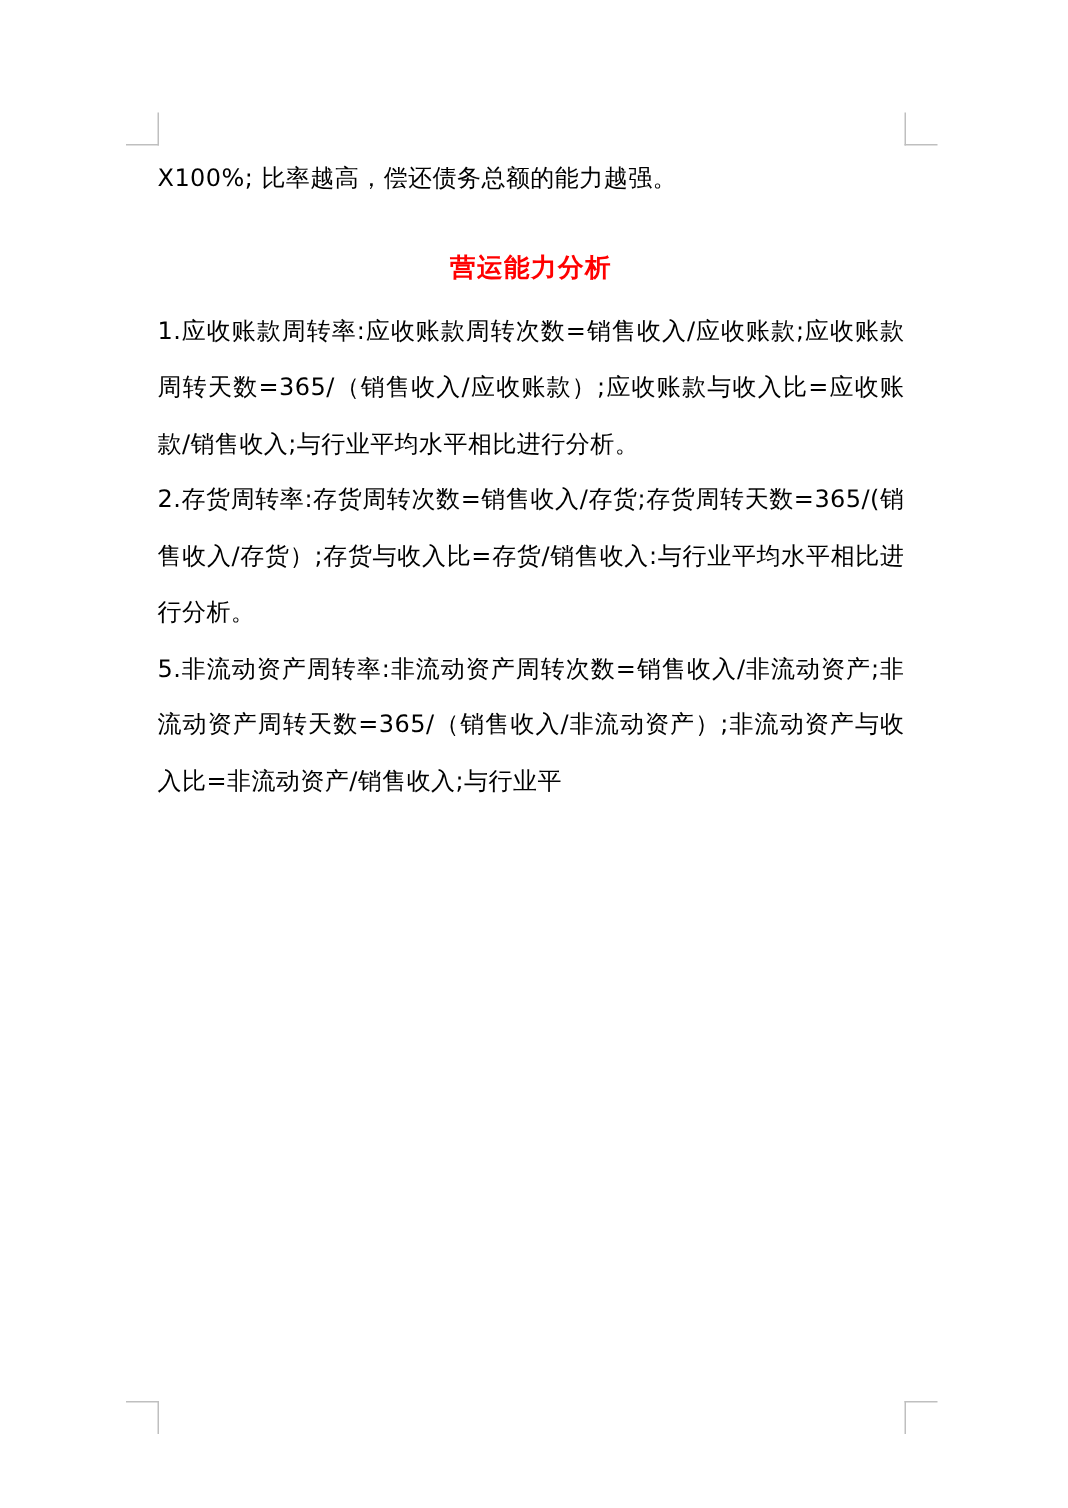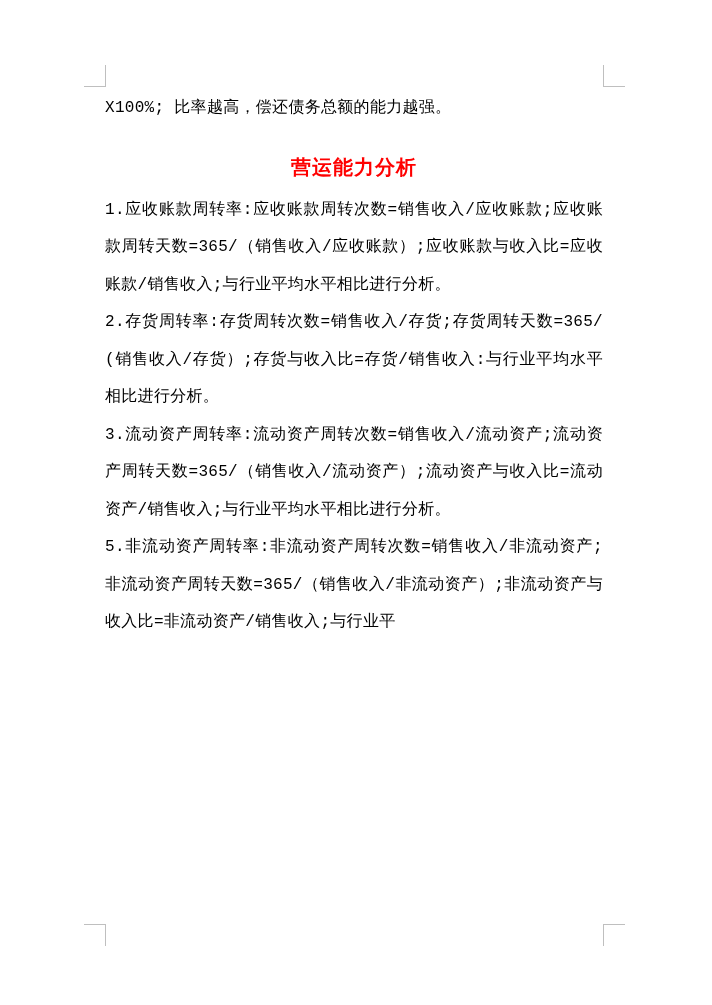--- a/index.html
+++ b/index.html
@@ -10,24 +10,23 @@
     body {
       width: 712px;
       height: 1005px;
       position: relative;
       overflow: hidden;
       font-family: "DejaVu Sans", "Liberation Sans", sans-serif;
       color: #000000;
     }
     .page {
       position: absolute;
-      left: 0; top: 2px;
+      left: 0; top: 12px;
       width: 712px; height: 848px;
       background: #ffffff;
-      font-family: Liberation Mono, monospace;
     }
     .corner {
       position: absolute;
       width: 21px;
       height: 21px;
       border-color: #bfbfbf;
       border-style: solid;
       border-width: 0;
     }
     .corner.tl { left: 84px;  top: 63px;  border-right-width: 1px; border-bottom-width: 1px; }
@@ -48,36 +47,35 @@
       text-align: justify;
       text-align-last: left;
       letter-spacing: 0.3px;
       white-space: normal;
       word-break: break-all;
     }
     .title {
       margin: 24px 0 6px 0;
       text-align: center;
       color: #ff0000;
-      font-size: 20px;
+      font-size: 17px;
       font-weight: bold;
       line-height: 34px;
       letter-spacing: 1px;
     }
   </style>
 </head>
 <body>
 
 <div class="page">
   <div class="corner tl"></div>
   <div class="corner tr"></div>
   <div class="corner bl"></div>
   <div class="corner br"></div>
 
   <div class="content">
     <p class="para">X100%; 比率越高，偿还债务总额的能力越强。</p>
     <h2 class="title" style="color: rgb(255, 0, 0);">营运能力分析</h2>
     <p class="para">1.应收账款周转率:应收账款周转次数=销售收入/应收账款;应收账款周转天数=365/（销售收入/应收账款）;应收账款与收入比=应收账款/销售收入;与行业平均水平相比进行分析。</p>
     <p class="para">2.存货周转率:存货周转次数=销售收入/存货;存货周转天数=365/(销售收入/存货）;存货与收入比=存货/销售收入:与行业平均水平相比进行分析。</p>
-    <p class="para">3.流动资产周转率:流动资产周转次数=销售收入/流动资产;流动资产周转天数=365/（销售收入/流动资产）;流动资产与收入比=流动资产/销售收入;与行业平均水平相比进行分析。</p>
     <p class="para">5.非流动资产周转率:非流动资产周转次数=销售收入/非流动资产;非流动资产周转天数=365/（销售收入/非流动资产）;非流动资产与收入比=非流动资产/销售收入;与行业平</p>
   </div>
 </div>
 
 </body></html>

